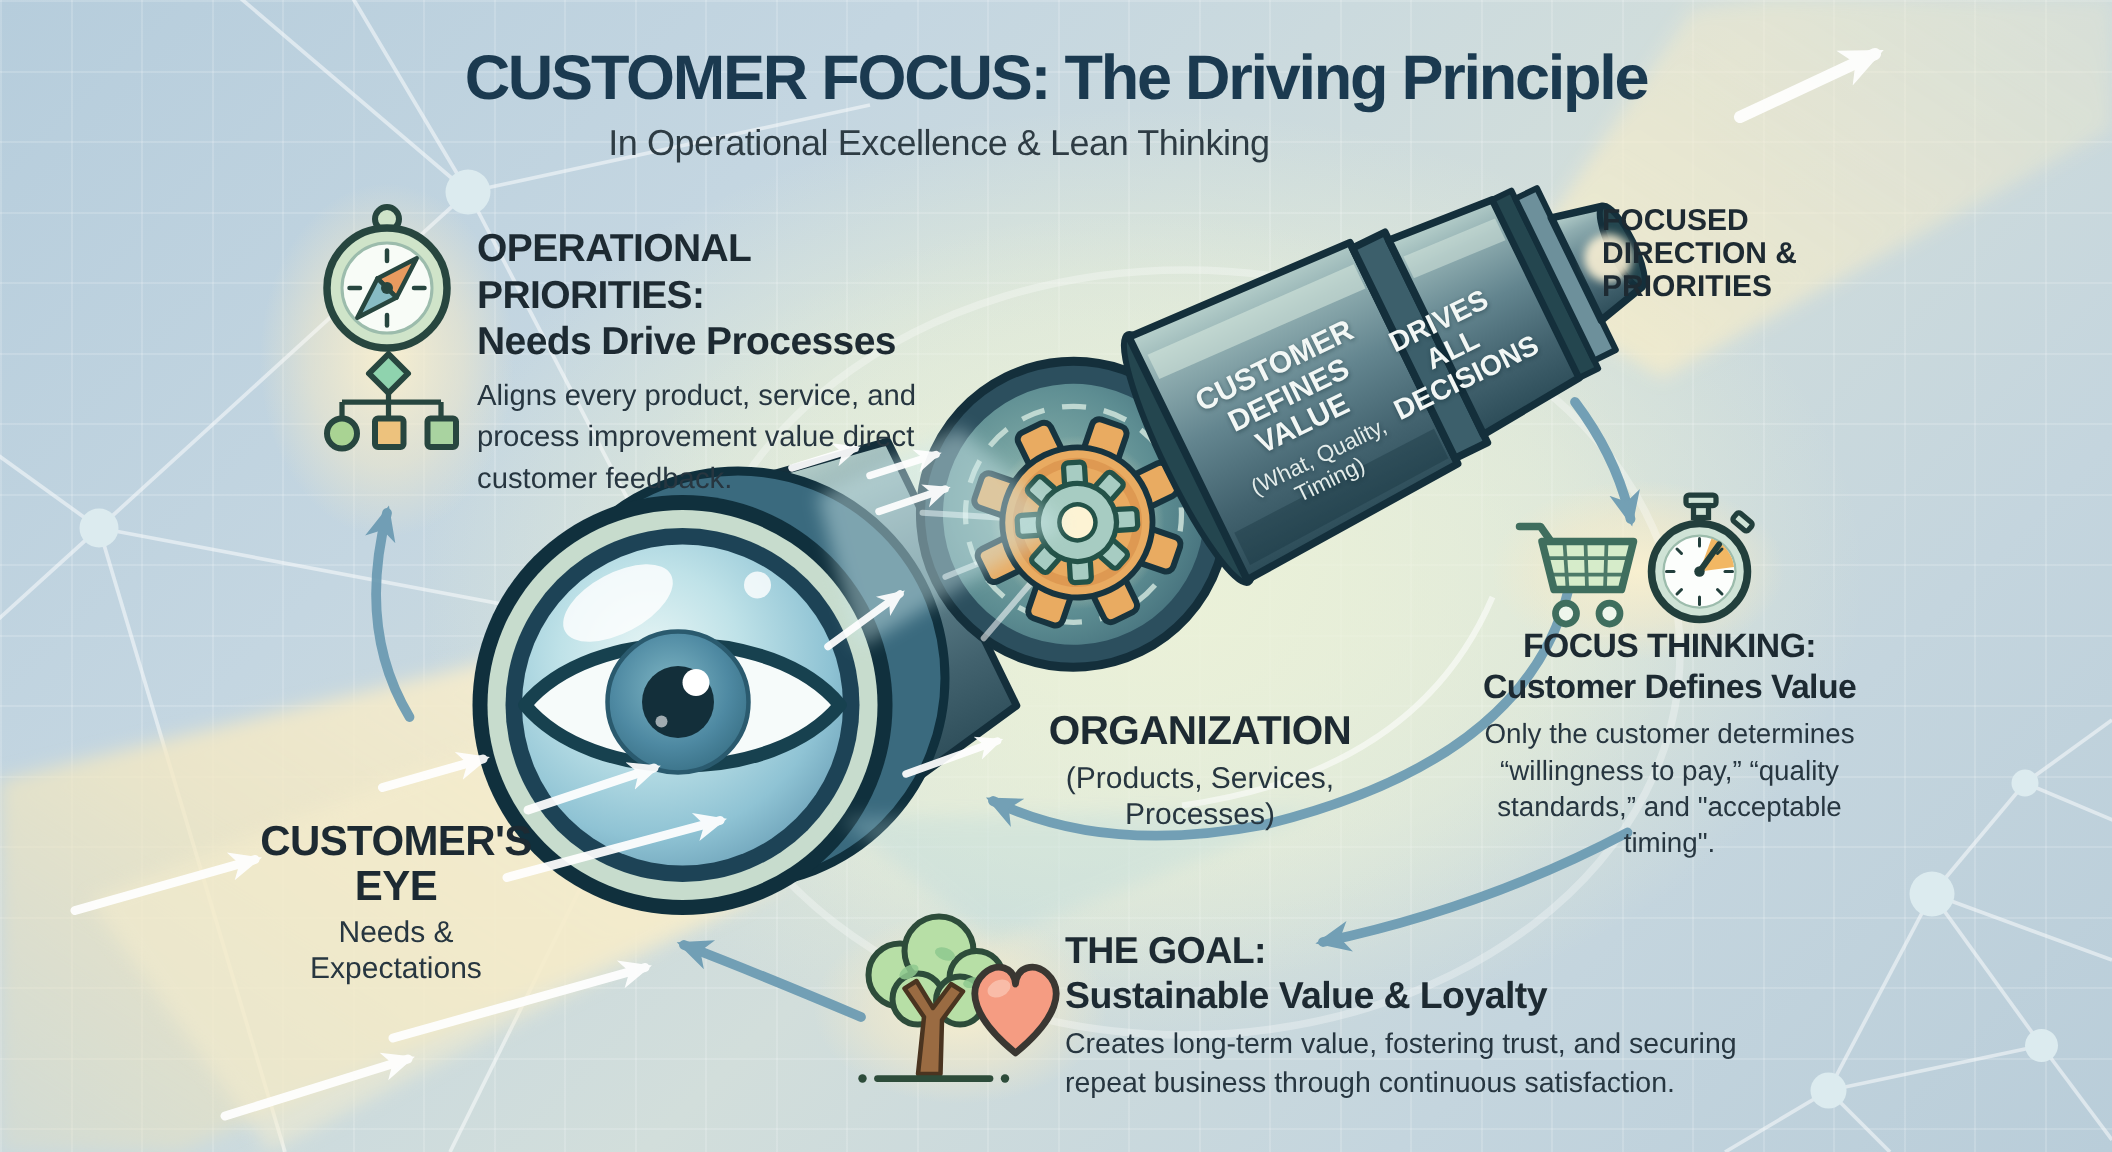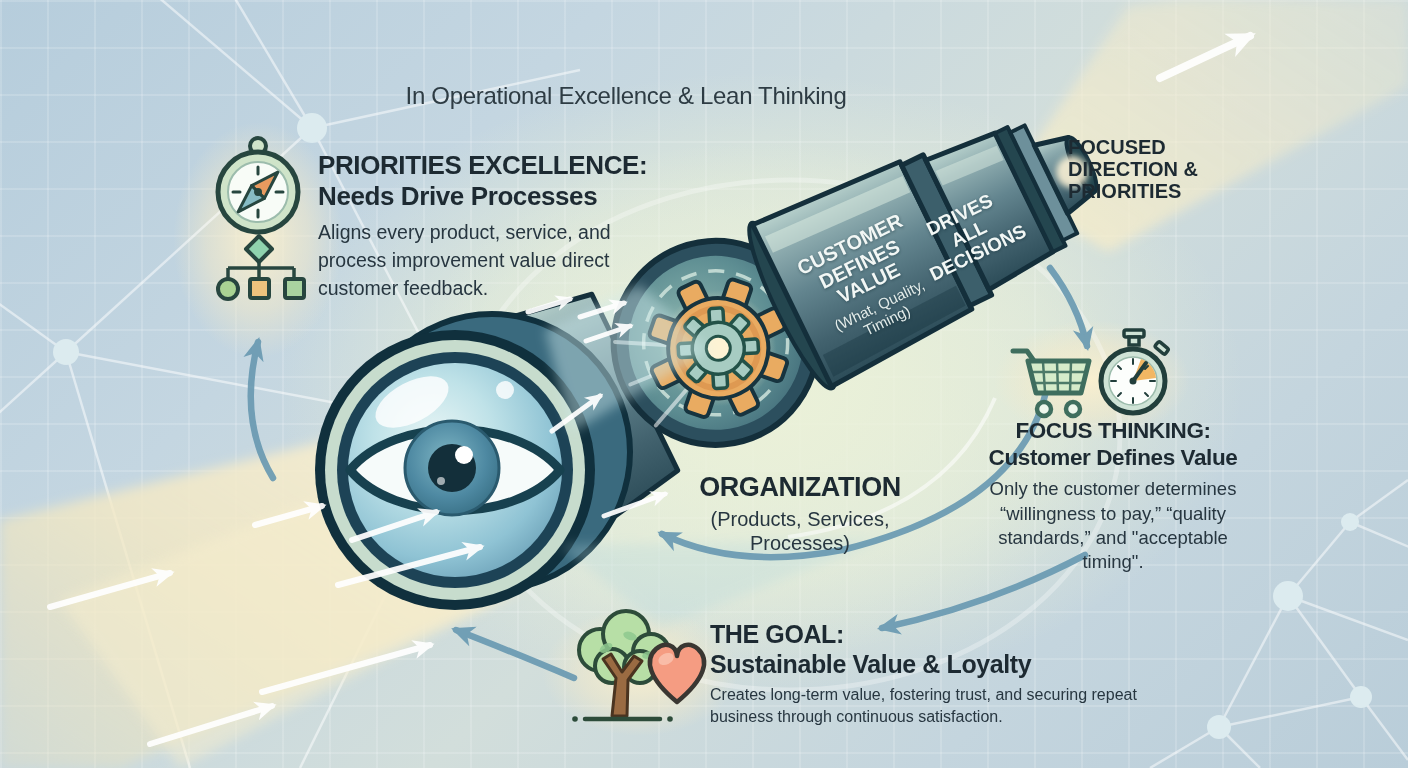--- a/index.html
+++ b/index.html
@@ -26,21 +26,21 @@
   .ceye .h-big{font-size:28px;line-height:1.06;}
   .ceye .sub{font-size:20px;line-height:1.18;margin:6px auto 0;width:150px;color:#273640;}
   .org{left:672px;top:472px;width:256px;text-align:center;}
   .org .h-big{font-size:27px;}
   .org .sub{font-size:20px;line-height:1.22;margin-top:4px;color:#273640;}
   .lean{left:968px;top:418px;width:290px;text-align:center;}
   .lean .h-big{font-size:22.5px;line-height:1.18;}
   .lean .body-txt{font-size:18.5px;line-height:1.32;margin-top:6px;}
   .goal{left:710px;top:620px;width:472px;}
   .goal .h-big{font-size:25px;line-height:1.18;}
-  .goal .body-txt{font-size:16px;line-height:1.36;margin-top:5px;}
+  .goal .body-txt{font-size:19px;line-height:1.36;margin-top:5px;}
   .barrel{color:#f2f7f5;text-align:center;transform:rotate(-26deg);text-shadow:0 1px 3px rgba(10,35,45,.45);}
   .seg1{left:798px;top:230px;width:140px;}
   .seg1 .lbl{font-weight:bold;font-size:20px;line-height:1.08;}
   .seg1 .sublbl{font-size:15px;line-height:1.15;margin-top:4px;color:#e3ecea;}
   .seg2{left:913px;top:203px;width:112px;}
   .seg2 .lbl{font-weight:bold;font-size:19px;line-height:1.1;}
 </style>
 </head>
 <body>
 
@@ -334,30 +334,35 @@
     <circle cx="575" cy="719" r="2.8" fill="#2d4c3a"></circle>
         <circle cx="670" cy="719" r="2.8" fill="#2d4c3a"></circle>
   </g>
 
   <g>
     <path d="M 677,702 C 649,679 644,660 656,649 C 665,641 676,645 677,656 C 678,645 689,641 698,649 C 710,660 705,679 677,702 Z" fill="#f59c82" stroke="#3a3732" stroke-width="4.5" stroke-linejoin="round"></path>
     <ellipse cx="666" cy="659" rx="8" ry="5.5" fill="#f9c0ac" opacity=".9" transform="rotate(-25 666 659)"></ellipse>
   </g>
 </svg>
 
+<div class="abs title">CUSTOMER FOCUS: The Driving Principle</div>
 <div class="abs subtitle">In Operational Excellence &amp; Lean Thinking</div>
 
 <div class="abs opex">
-  <div class="h-big">PRIORITIES EXCELLENCE:</div>
+  <div class="h-big">OPERATIONAL PRIORITIES:</div>
   <div class="h-big">Needs Drive Processes</div>
   <div class="body-txt">Aligns every product, service, and process improvement value direct customer feedback.</div>
 </div>
 
 <div class="abs focused">FOCUSED DIRECTION &amp; PRIORITIES</div>
 
+<div class="abs ceye">
+  <div class="h-big">CUSTOMER'S EYE</div>
+  <div class="sub">Needs &amp; Expectations</div>
+</div>
 
 <div class="abs org">
   <div class="h-big">ORGANIZATION</div>
   <div class="sub">(Products, Services, Processes)</div>
 </div>
 
 <div class="abs lean">
   <div class="h-big">FOCUS THINKING:</div>
   <div class="h-big">Customer Defines Value</div>
   <div class="body-txt">Only the customer determines “willingness to pay,” “quality standards,” and "acceptable timing".</div>

